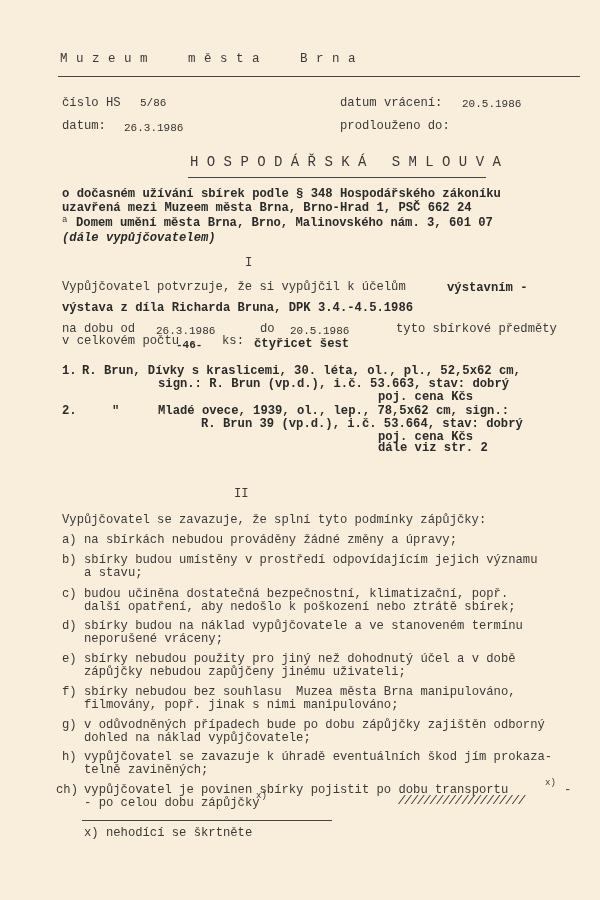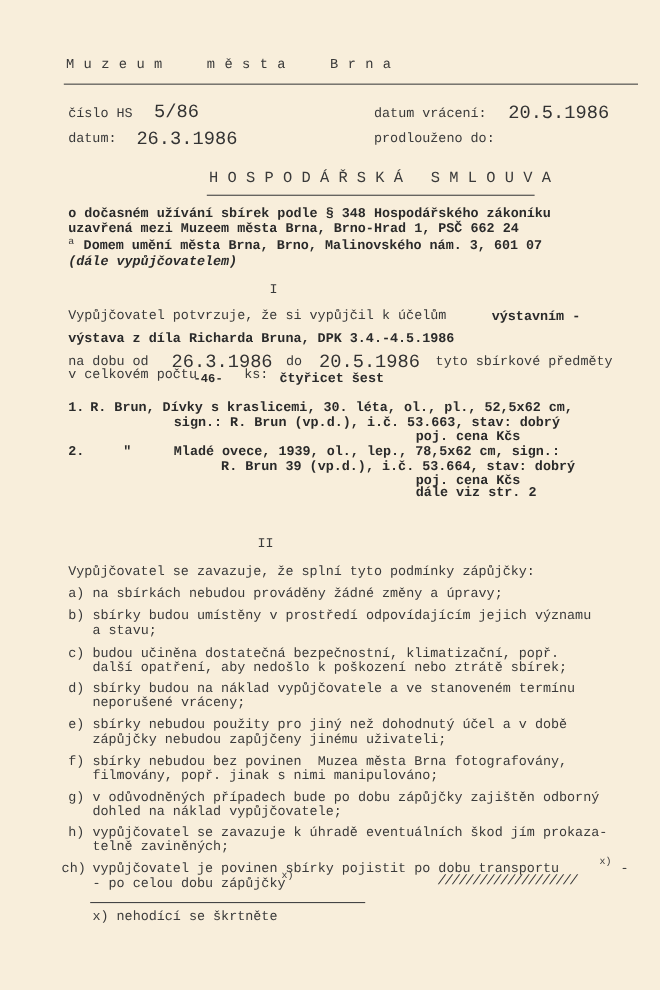--- a/index.html
+++ b/index.html
@@ -6,21 +6,21 @@
   body {
     width:600px; height:900px; overflow:hidden;
     background:#f8eedb;
     font-family:"Liberation Mono","DejaVu Sans Mono",monospace;
     color:#3a3a3a;
     position:relative;
   }
   .page { position:absolute; left:0; top:0; width:600px; height:881px; }
   .abs { position:absolute; white-space:pre; font-size:12.2px; line-height:14px; }
   .bold { color:#2a2a2a; font-weight:bold; }
-  .fill { color:#333; font-size:17px; }
+  .fill { color:#333; font-size:11px; }
   .rule { position:absolute; height:1.4px; background:#444; }
   .strike-marks { letter-spacing:-1px; font-style:italic; color:#333; }
 </style>
 </head>
 <body>
 
 <div class="page">
 
   <div class="abs" style="left:60px;top:52px;font-size:12.5px;letter-spacing:0.5px;">M u z e u m     m ě s t a     B r n a</div>
   <div class="rule" style="left:58px;top:76px;width:522px;"></div>
@@ -86,21 +86,21 @@
 
   <div class="abs" style="left:62px;top:619px;">d)</div>
   <div class="abs" style="left:84px;top:619px;">sbírky budou na náklad vypůjčovatele a ve stanoveném termínu</div>
   <div class="abs" style="left:84px;top:632px;">neporušené vráceny;</div>
 
   <div class="abs" style="left:62px;top:652px;">e)</div>
   <div class="abs" style="left:84px;top:652px;">sbírky nebudou použity pro jiný než dohodnutý účel a v době</div>
   <div class="abs" style="left:84px;top:665px;">zápůjčky nebudou zapůjčeny jinému uživateli;</div>
 
   <div class="abs" style="left:62px;top:685px;">f)</div>
-  <div class="abs" style="left:84px;top:685px;">sbírky nebudou bez povinen  Muzea města Brna fotografovány,</div>
+  <div class="abs" style="left:84px;top:685px;">sbírky nebudou bez souhlasu  Muzea města Brna manipulováno,</div>
   <div class="abs" style="left:84px;top:698px;">filmovány, popř. jinak s nimi manipulováno;</div>
 
   <div class="abs" style="left:62px;top:718px;">g)</div>
   <div class="abs" style="left:84px;top:718px;">v odůvodněných případech bude po dobu zápůjčky zajištěn odborný</div>
   <div class="abs" style="left:84px;top:731px;">dohled na náklad vypůjčovatele;</div>
 
   <div class="abs" style="left:62px;top:750px;">h)</div>
   <div class="abs" style="left:84px;top:750px;">vypůjčovatel se zavazuje k úhradě eventuálních škod jím prokaza-</div>
   <div class="abs" style="left:84px;top:763px;">telně zaviněných;</div>
 

